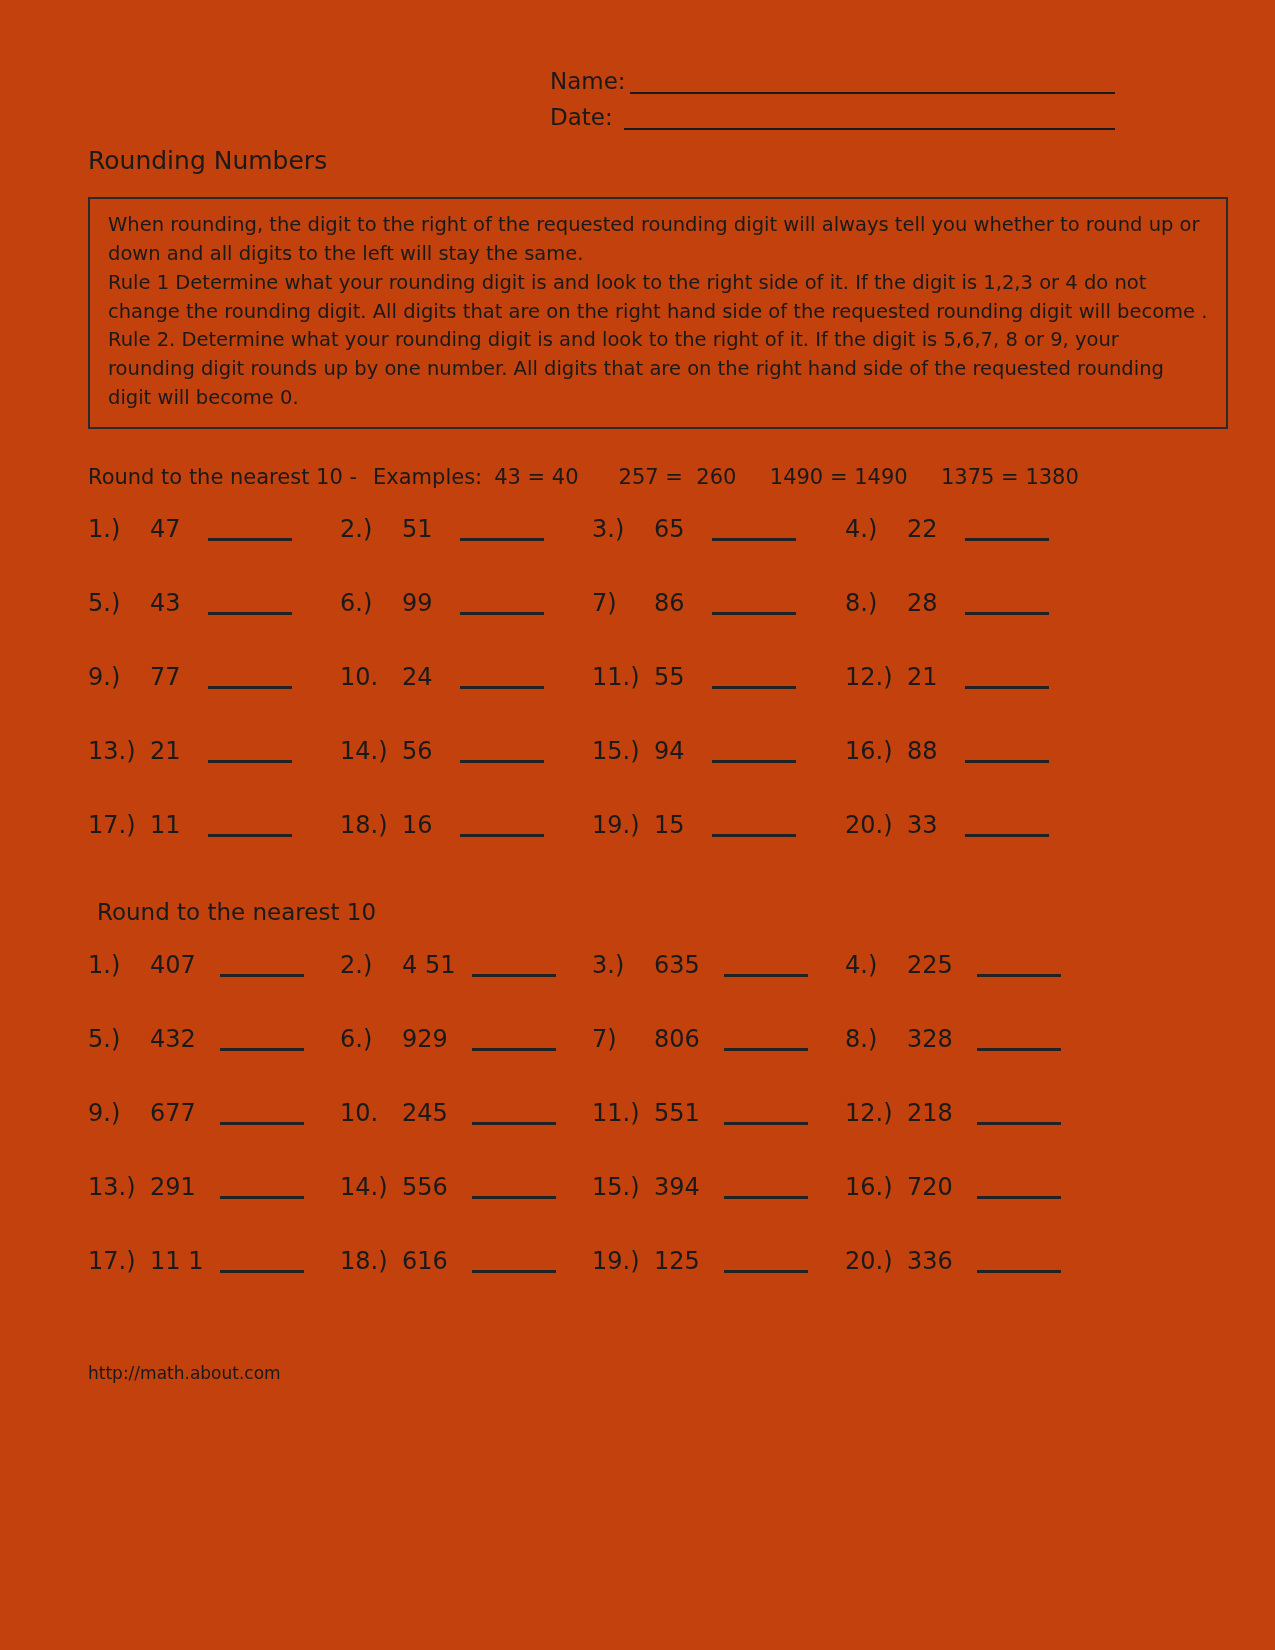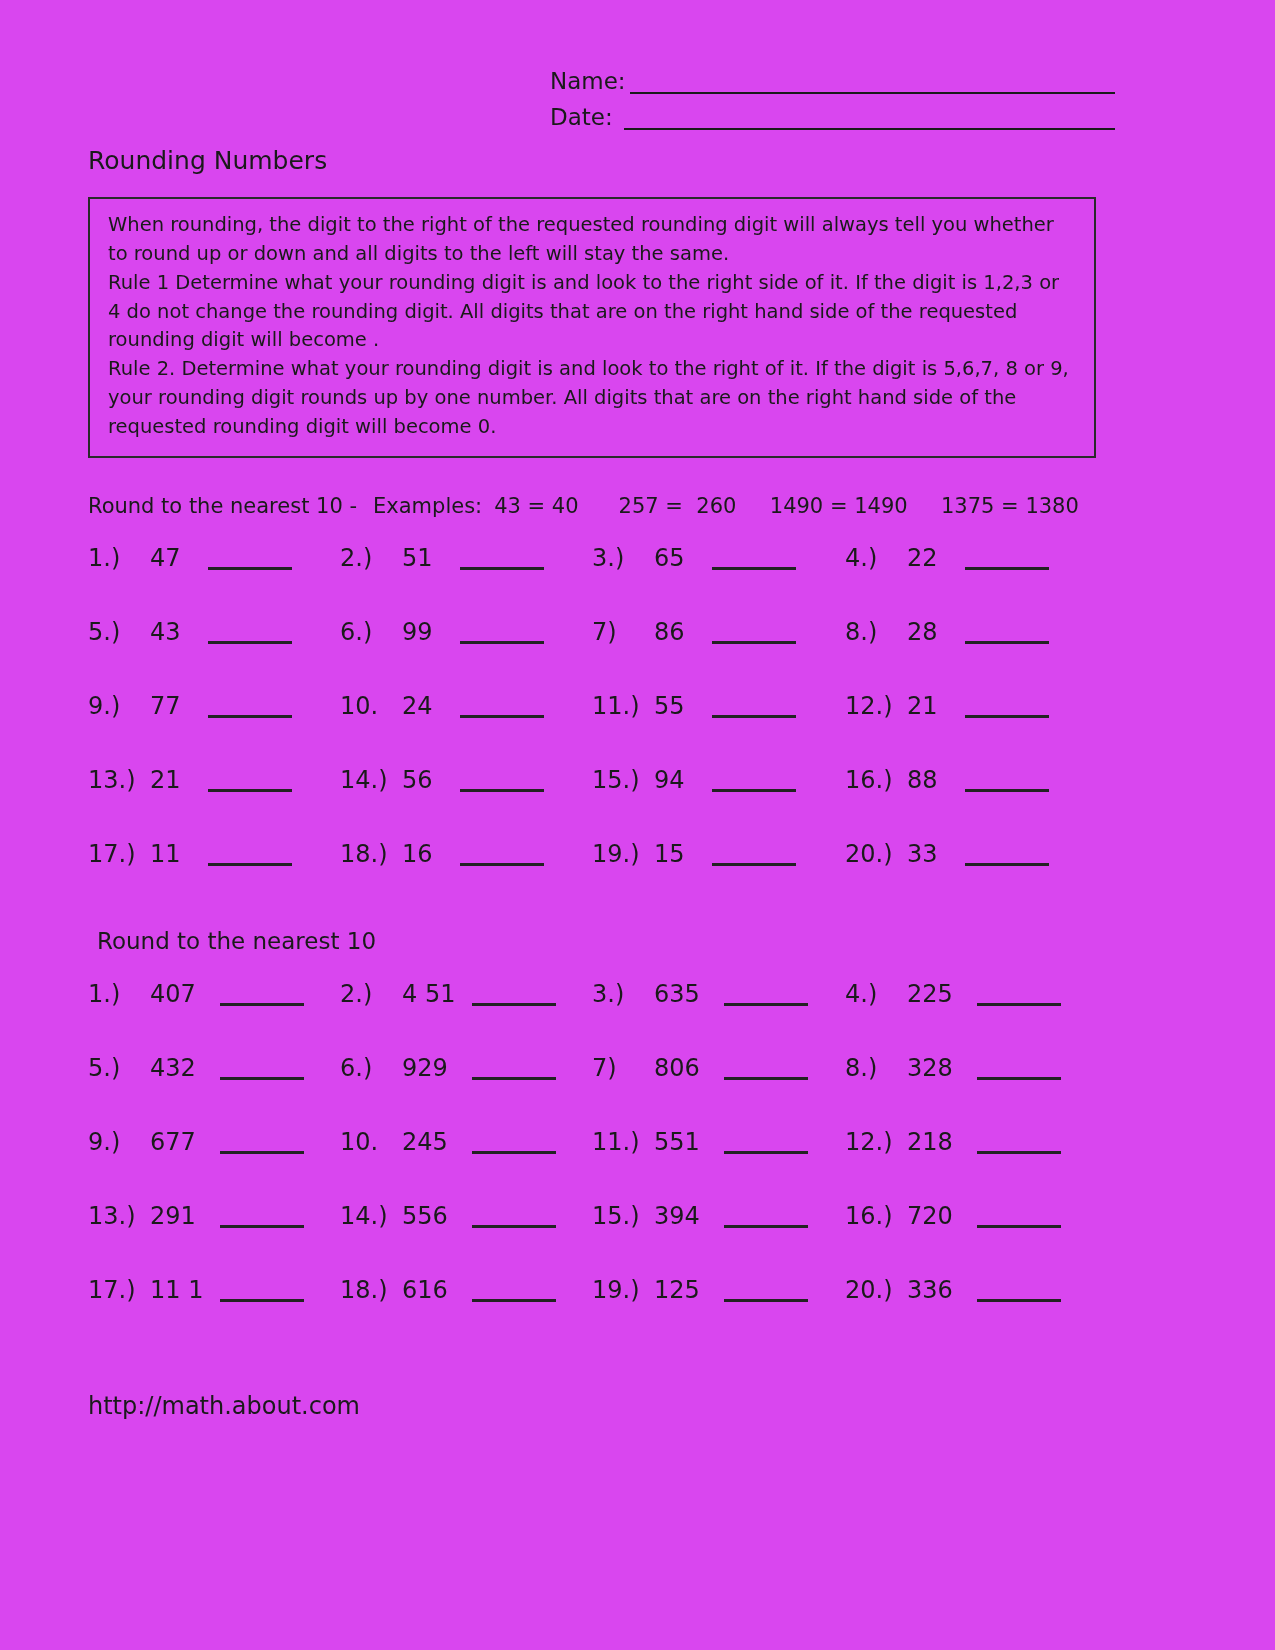--- a/index.html
+++ b/index.html
@@ -1,40 +1,40 @@
 <!DOCTYPE html>
 <html><head>
 <meta charset="utf-8">
 <style>
   * { box-sizing: border-box; }
   html, body { margin: 0; padding: 0; background: #ffffff; }
   .page {
     width: 1275px;
     height: 1650px;
-    background: #d946ef;
+    background: #c2410c;
     color: #1a1a1a;
     font-family: "DejaVu Sans", sans-serif;
     padding: 58px 85px 0 88px;
     position: relative;
     overflow: hidden;
   }
 
   
   .idblock { margin-left: 462px; width: 565px; }
   .idrow { display: flex; align-items: flex-end; height: 36px; font-size: 23px; }
   .idlabel { white-space: pre; padding-right: 4px; }
   .idline { flex: 1; border-bottom: 2px solid #1a1a1a; height: 28px; }
 
   
   .title { font-size: 25px; margin-top: 16px; }
 
   
   .rules-box {
     margin-top: 22px;
-    width: 1008px;
+    width: 1140px;
     border: 2px solid #2a2a2a;
     padding: 12px 18px 14px 18px;
     font-size: 19.5px;
     line-height: 1.48;
   }
   .rules-box p { margin: 0; }
   .rule-label { }
 
   
   .sec-heading { margin-top: 36px; font-size: 21px; }
@@ -57,21 +57,21 @@
     display: inline-block;
     width: 84px;
     border-bottom: 3px solid #222222;
     margin-left: 12px;
     height: 20px;
     position: relative;
     top: 4px;
   }
 
   
-  .footer { margin-top: 42px; font-size: 24px; }
+  .footer { margin-top: 42px; font-size: 17px; }
 </style>
 </head>
 <body>
 
 <div class="page">
 
   <div class="idblock">
     <div class="idrow">
       <span class="idlabel">Name:</span>
       <span class="idline"></span>

